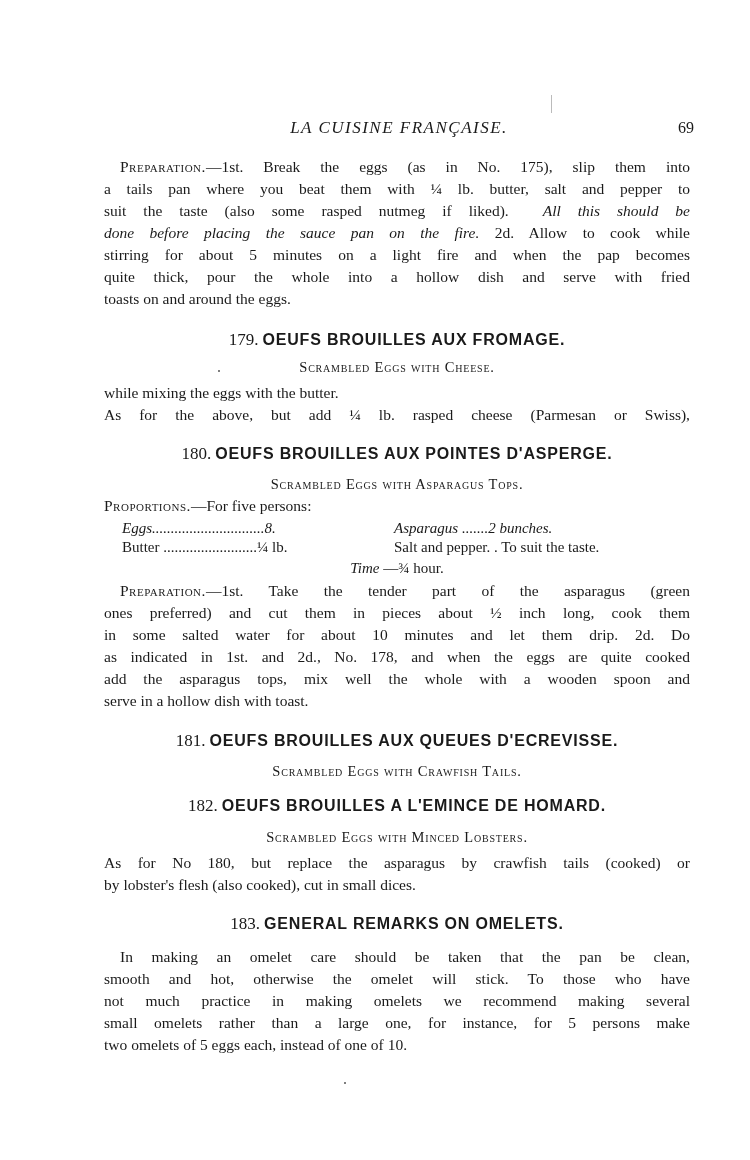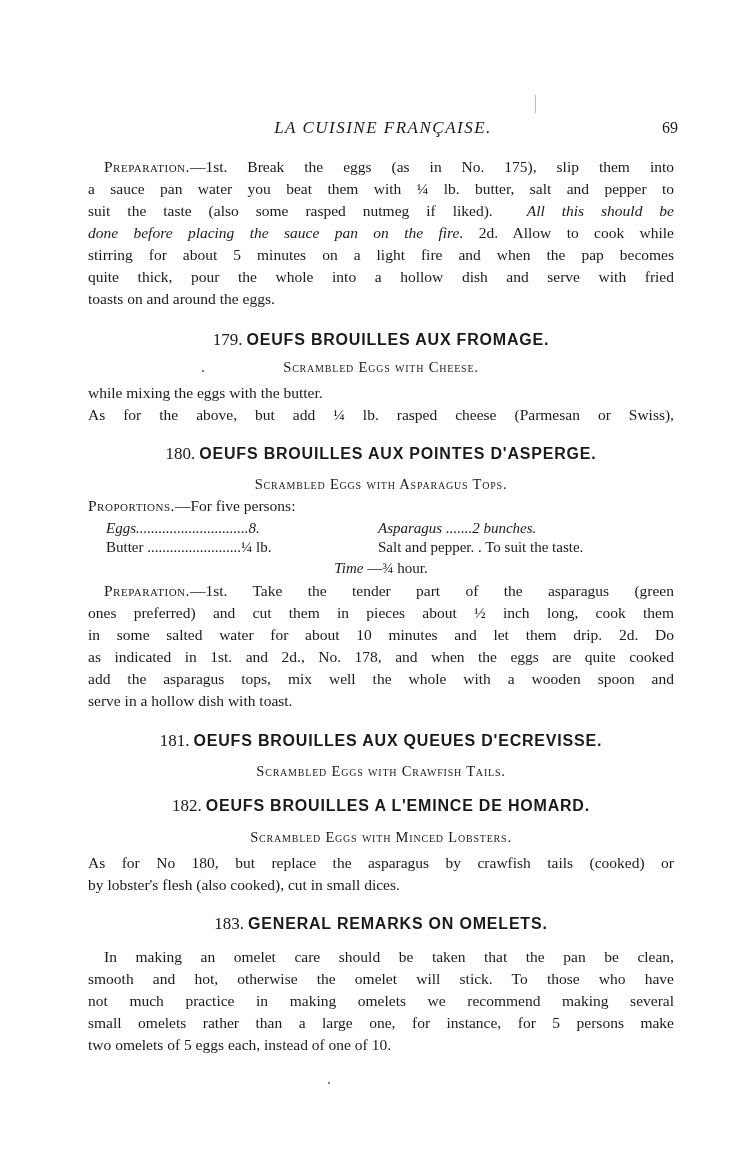--- a/index.html
+++ b/index.html
@@ -1,21 +1,21 @@
 <!DOCTYPE html>
 <html><head>
 <meta charset="utf-8">
 <style>
   html, body { margin: 0; padding: 0; background: #ffffff; }
   body {
     width: 750px; height: 1160px; position: relative; overflow: hidden;
     font-family: "Liberation Serif", "DejaVu Serif", serif;
     color: #1a1a1a;
   }
-  .page { position: absolute; left: 0; top: 0; width: 598px; height: 1160px; }
+  .page { position: absolute; left: 16px; top: 0; width: 598px; height: 1160px; }
   .running-head {
     position: absolute; top: 118px; left: 88px; width: 590px; height: 24px;
   }
   .running-title {
     position: absolute; left: 0; right: 0; text-align: center;
     font-style: italic; font-size: 17px; letter-spacing: 1.5px;
   }
   .page-number { position: absolute; right: 0; top: 1px; font-size: 16px; }
   .para {
     position: absolute; left: 88px; width: 586px;
@@ -54,21 +54,21 @@
 
   <div class="margin-mark"></div>
 
   <div class="running-head">
     <div class="running-title">LA CUISINE FRANÇAISE.</div>
     <div class="page-number">69</div>
   </div>
 
   <div class="para" style="top:156px;">
     <span class="line indent"><span class="sc">Preparation.</span><span>—1st.  Break the eggs (as in No. 175), slip them into</span></span>
-    <span class="line">a sauce pan water you beat them with ¼ lb. butter, salt and pepper to</span>
+    <span class="line">a tails pan where you beat them with ¼ lb. butter, salt and pepper to</span>
     <span class="line"><span>suit the taste (also some rasped nutmeg if liked).</span>&nbsp;&nbsp;<span class="it">All this should be</span></span>
     <span class="line"><span class="it">done before placing the sauce pan on the fire.</span><span>  2d.  Allow to cook while</span></span>
     <span class="line">stirring for about 5 minutes on a light fire and when the pap becomes</span>
     <span class="line">quite thick, pour the whole into a hollow dish and serve with fried</span>
     <span class="line last">toasts on and around the eggs.</span>
   </div>
 
   <div class="heading" style="top:330px;">
     <span class="num">179.</span><span>OEUFS BROUILLES AUX FROMAGE.</span>
   </div>

